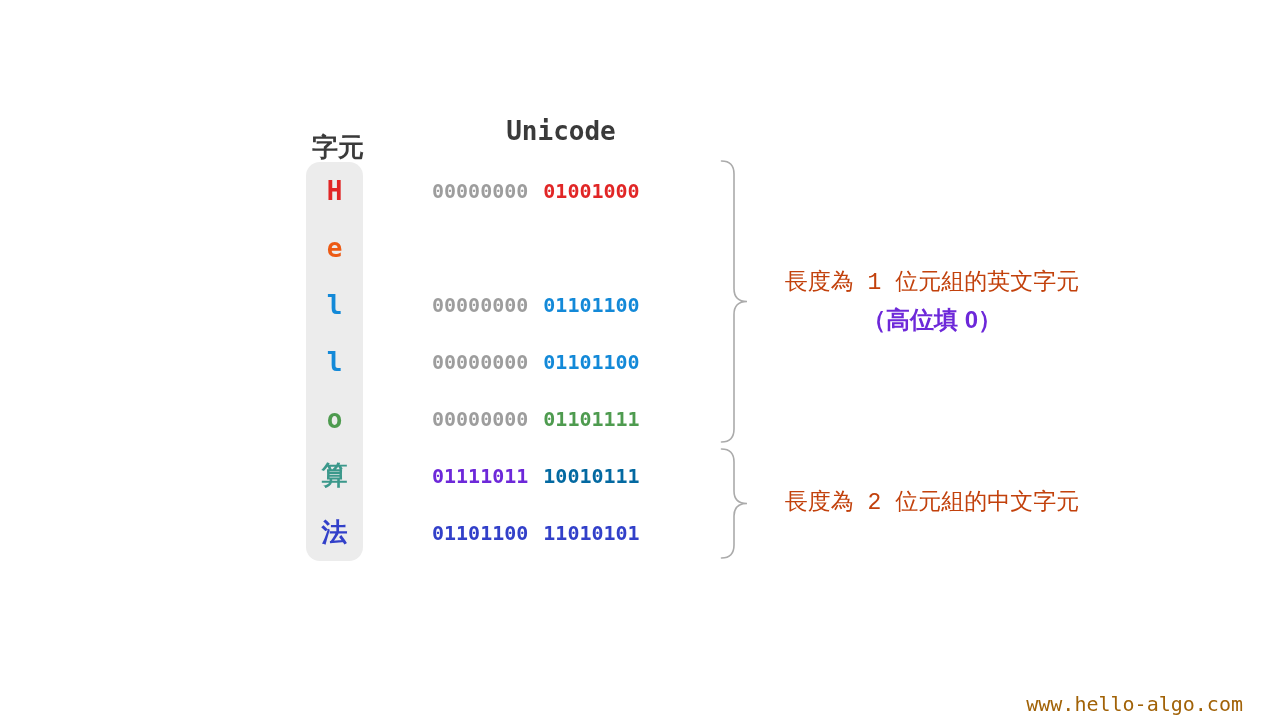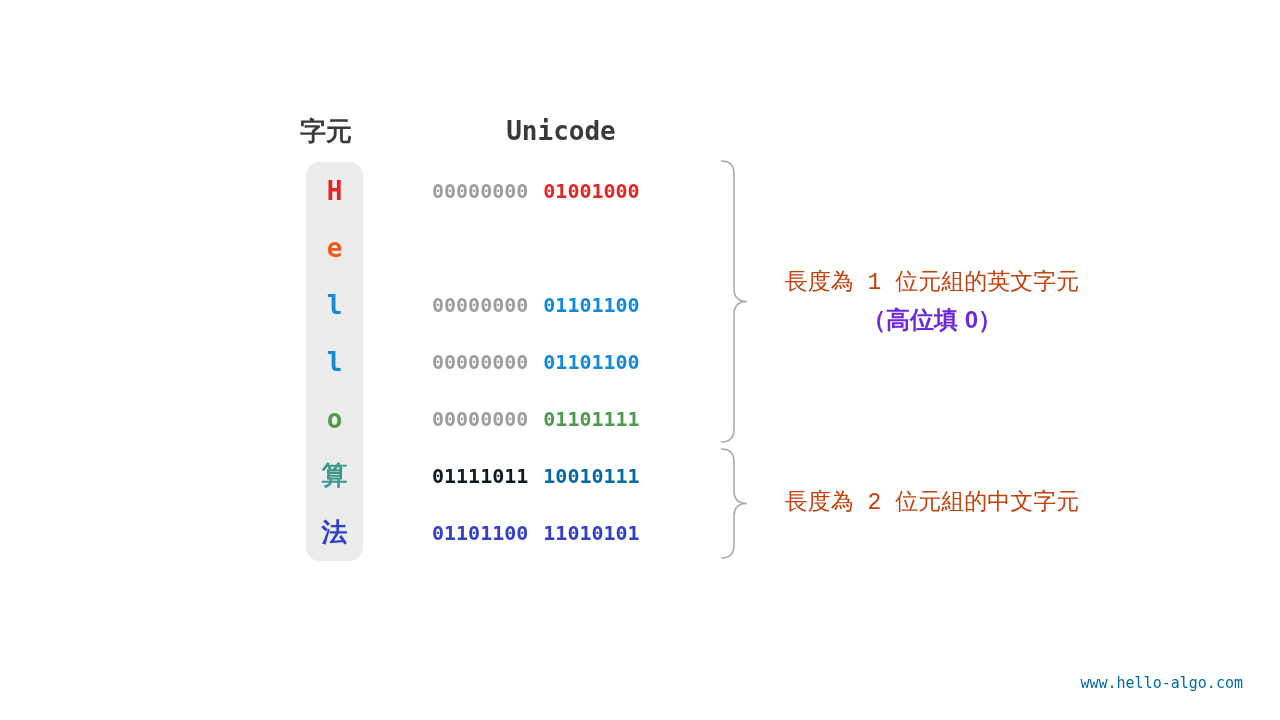--- a/index.html
+++ b/index.html
@@ -19,23 +19,24 @@
     position: absolute;
     top: 116px;
     height: 30px;
     line-height: 30px;
     font-weight: 700;
     font-size: 26px;
     color: #3a3a3a;
     text-align: center;
   }
   .char-header {
-    left: 284px;
+    left: 296px;
     width: 84px;
     font-family: "Liberation Sans", sans-serif;
+    margin-top: 16px;
   }
   .unicode-header {
     left: 430px;
     width: 262px;
     font-family: "DejaVu Sans Mono", monospace;
   }
   .char-pill {
     position: absolute;
     left: 306px;
     top: 162px;
@@ -98,25 +99,25 @@
     font-size: 24px;
     line-height: 32px;
     margin-top: 5px;
     font-weight: 700;
     color: #6d28d9;
   }
   .annotation-english { top: 267px; }
   .annotation-chinese { top: 487px; }
   .watermark {
     position: absolute;
-    top: 674px;
+    top: 692px;
     right: 37px;
     font-family: "DejaVu Sans Mono", monospace;
-    font-size: 15px;
-    color: #0369a1;
+    font-size: 20px;
+    color: #a16207;
   }
 </style>
 </head>
 <body>
 
 <div class="canvas">
 
   <div class="col-header char-header">字元</div>
 
   <div class="col-header unicode-header">Unicode</div>
@@ -138,21 +139,21 @@
       <div class="row">
         <div class="char-cell" style="color: rgb(19, 137, 216);">l</div>
         <div class="binary"><span style="color: rgb(157, 157, 157);">00000000</span><span style="color: rgb(19, 137, 216);">01101100</span></div>
       </div>
       <div class="row">
         <div class="char-cell" style="color: rgb(78, 155, 79);">o</div>
         <div class="binary"><span style="color: rgb(157, 157, 157);">00000000</span><span style="color: rgb(78, 155, 79);">01101111</span></div>
       </div>
       <div class="row">
         <div class="char-cell" style="color: rgb(59, 152, 139);">算</div>
-        <div class="binary"><span style="color: #0f172a; text-align: right;">01111011</span><span style="color: #0369a1;">10010111</span></div>
+        <div class="binary"><span style="color: #6d28d9; text-align: right;">01111011</span><span style="color: #0369a1;">10010111</span></div>
       </div>
       <div class="row">
         <div class="char-cell" style="color: rgb(50, 64, 201);">法</div>
         <div class="binary"><span style="color: rgb(50, 64, 201);">01101100</span><span style="color: rgb(50, 64, 201);">11010101</span></div>
       </div>
     </div>
 
   <svg class="brace" style="left:720px; top:160px;" width="30" height="283" viewBox="0 0 30 283">
     <path d="M1.5 1 Q14 1 14 14 L14 128.5 Q14 141.5 27 141.5 Q14 141.5 14 154.5 L14 269 Q14 282 1.5 282"></path>
   </svg>

